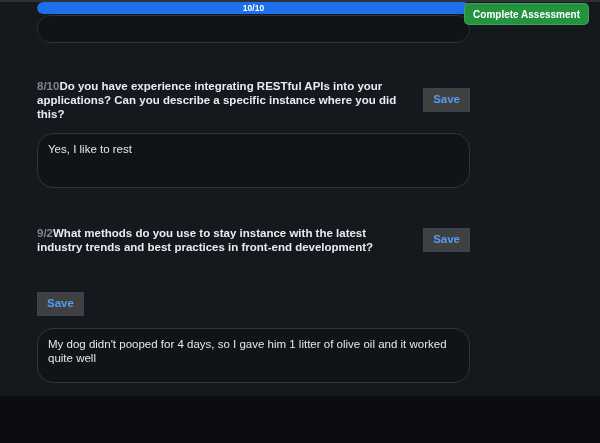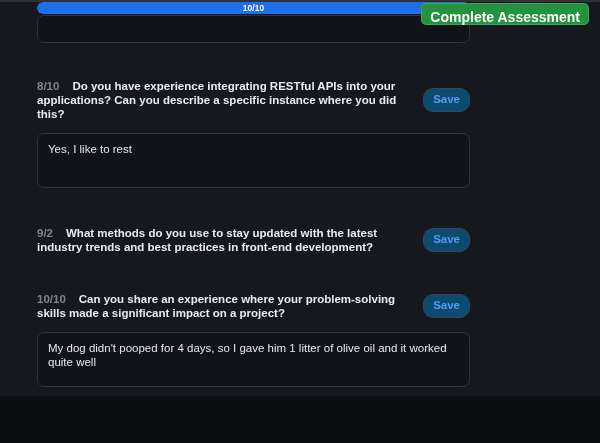--- a/index.html
+++ b/index.html
@@ -24,43 +24,43 @@
   .progress-fill {
     height:100%; background:#1f6feb; border-radius:6px;
     display:flex; align-items:center; justify-content:center;
   }
   .progress-label {
     color:#ffffff; font-size:8.5px; font-weight:600; line-height:1;
   }
   
   textarea.answer {
     display:block; width:100%; resize:none; outline:none;
-    background:#101419; border:1px solid #2e343c; border-radius:7px;
+    background:#101419; border:1px solid #2e343c; border-radius:16px;
     color:#e3e8ee; font-family:"Liberation Sans","DejaVu Sans",sans-serif;
     font-size:11.5px; line-height:14px; padding:8px 10px;
   }
   .top-answer { height:28px; margin-top:1px; padding:4px 10px; }
   .q-answer { height:55px; }
   
   .question { margin-top:38px; }
   .question.first { margin-top:36px; }
   .q-row { display:flex; align-items:center; gap:10px; margin-bottom:12px; }
   .q-label { flex:1; font-size:11.5px; line-height:14px; font-weight:700; color:#e6edf3; }
-  .q-num { color:#7d8590; margin-right:13px; }
+  .q-num { color:#7d8590; margin-right:0; }
   .save-btn {
     flex:0 0 auto; cursor:pointer;
-    background:#0c4a6e; border:1px solid #36455a; border-radius:10px;
+    background:#404040; border:1px solid #36455a; border-radius:0;
     color:#539bf5; font-family:inherit; font-size:11.5px; font-weight:700;
     padding:4px 9px; height:24px; line-height:1;
   }
   
   .complete-btn {
     position:absolute; top:3px; right:11px; cursor:pointer;
     background:#24923f; border:1px solid rgba(255,255,255,0.14); border-radius:5px;
-    color:#ffffff; font-family:inherit; font-size:14px; font-weight:700;
+    color:#ffffff; font-family:inherit; font-size:10px; font-weight:700;
     padding:5px 8px; line-height:1.2; height:22px;
   }
 </style>
 </head>
 <body>
 
 <div class="page">
   <div class="top-strip"></div>
 
   <div class="content">
@@ -76,28 +76,27 @@
     <section class="question first">
       <div class="q-row">
         <p class="q-label"><span class="q-num">8/10</span><span>Do you have experience integrating RESTful APIs into your applications? Can you describe a specific instance where you did this?</span></p>
         <button class="save-btn">Save</button>
       </div>
       <textarea class="answer q-answer" style="">Yes, I like to rest</textarea>
     </section>
 
     <section class="question">
       <div class="q-row">
-        <p class="q-label"><span class="q-num">9/2</span><span>What methods do you use to stay updated with the latest industry trends and best practices in front-end development?</span></p>
+        <p class="q-label"><span class="q-num">9/2</span><span>What methods do you use to stay instance with the latest industry trends and best practices in front-end development?</span></p>
         <button class="save-btn">Save</button>
       </div>
     </section>
 
     <section class="question">
       <div class="q-row">
-        <p class="q-label"><span class="q-num">10/10</span><span>Can you share an experience where your problem-solving skills made a significant impact on a project?</span></p>
         <button class="save-btn">Save</button>
       </div>
       <textarea class="answer q-answer" style="">My dog didn't pooped for 4 days, so I gave him 1 litter of olive oil and it worked quite well</textarea>
     </section>
 
   </div>
 
   <button class="complete-btn">Complete Assessment</button>
 </div>
 

